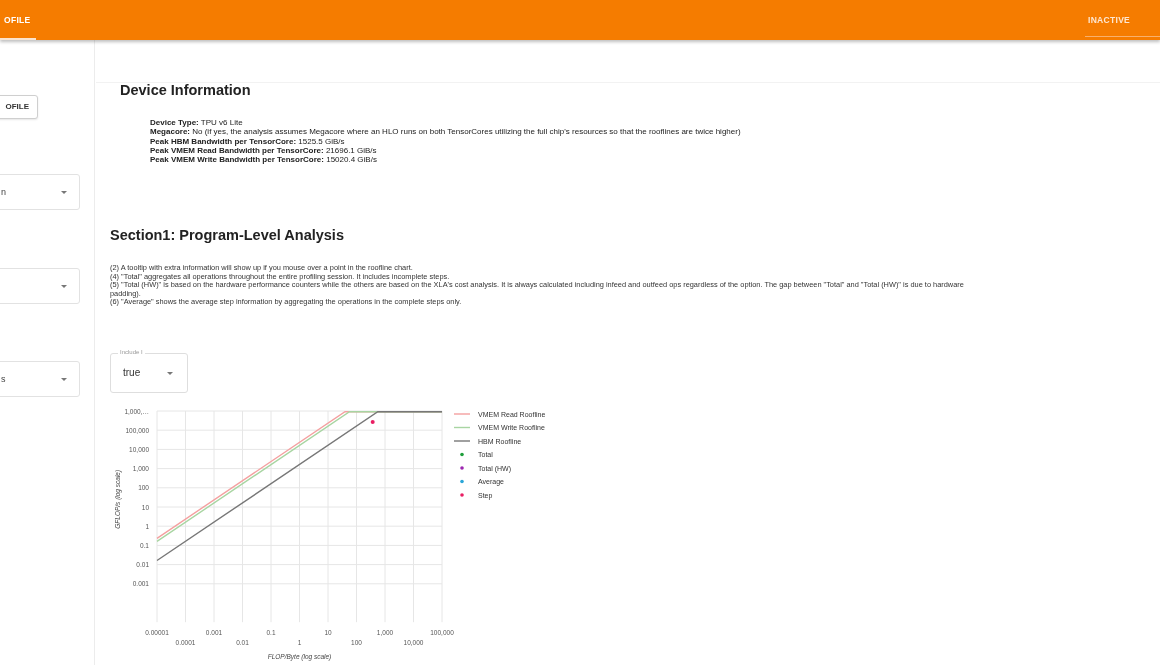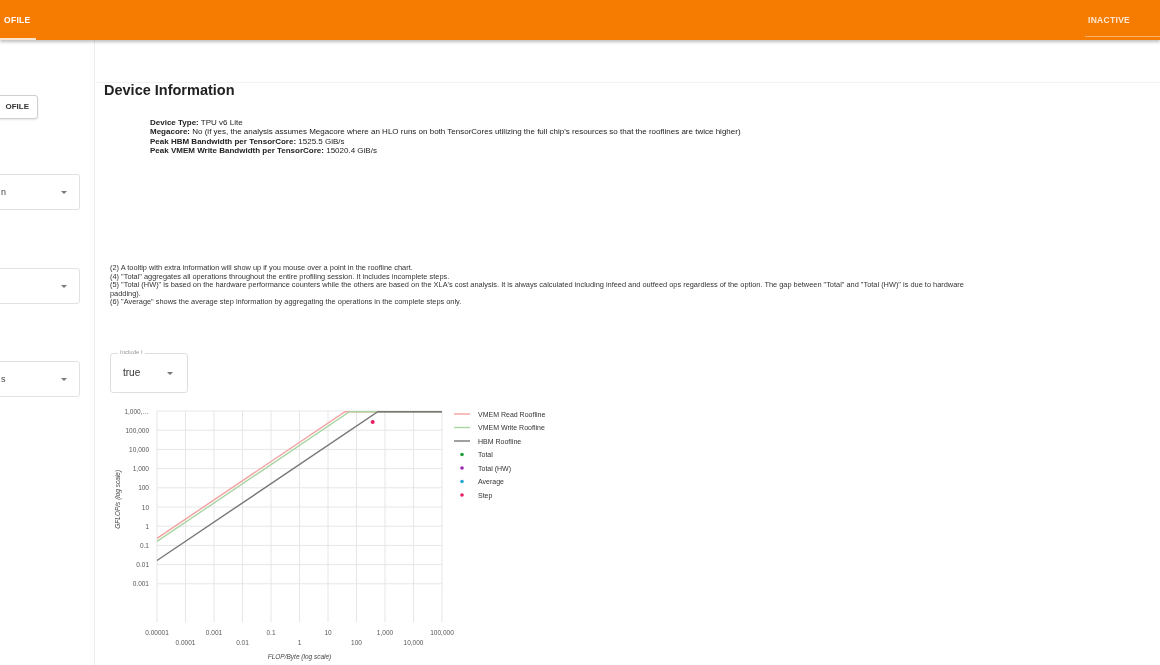--- a/index.html
+++ b/index.html
@@ -68,29 +68,31 @@
     <span class="caret"></span>
   </div>
   <div class="side-select" style="top:321px">
     <span>s</span>
     <span class="caret"></span>
   </div>
 </div>
 
 <div class="main">
   <div class="main-topline"></div>
-  <h2 style="left:8px; top:42px">Device Information</h2>
+  <h2 style="left:24px; top:42px">Device Information</h2>
 
   <div class="info">
     <div><b>Device Type:</b><span> TPU v6 Lite</span></div>
     <div><b>Megacore:</b><span> No (if yes, the analysis assumes Megacore where an HLO runs on both TensorCores utilizing the full chip's resources so that the rooflines are twice higher)</span></div>
     <div><b>Peak HBM Bandwidth per TensorCore:</b><span> 1525.5 GiB/s</span></div>
+    <div><b>Peak VMEM Read Bandwidth per TensorCore:</b><span> 21696.1 GiB/s</span></div>
     <div><b>Peak VMEM Write Bandwidth per TensorCore:</b><span> 15020.4 GiB/s</span></div>
   </div>
 
+  <h2 style="left:14px; top:187px">Section1: Program-Level Analysis</h2>
 
   <div class="notes">
     <div>(2) A tooltip with extra information will show up if you mouse over a point in the roofline chart.</div>
     <div>(4) "Total" aggregates all operations throughout the entire profiling session. It includes incomplete steps.</div>
     <div>(5) "Total (HW)" is based on the hardware performance counters while the others are based on the XLA's cost analysis. It is always calculated including infeed and outfeed ops regardless of the option. The gap between "Total" and "Total (HW)" is due to hardware</div>
     <div>padding).</div>
     <div>(6) "Average" shows the average step information by aggregating the operations in the complete steps only.</div>
   </div>
 
   <div class="include-select">

